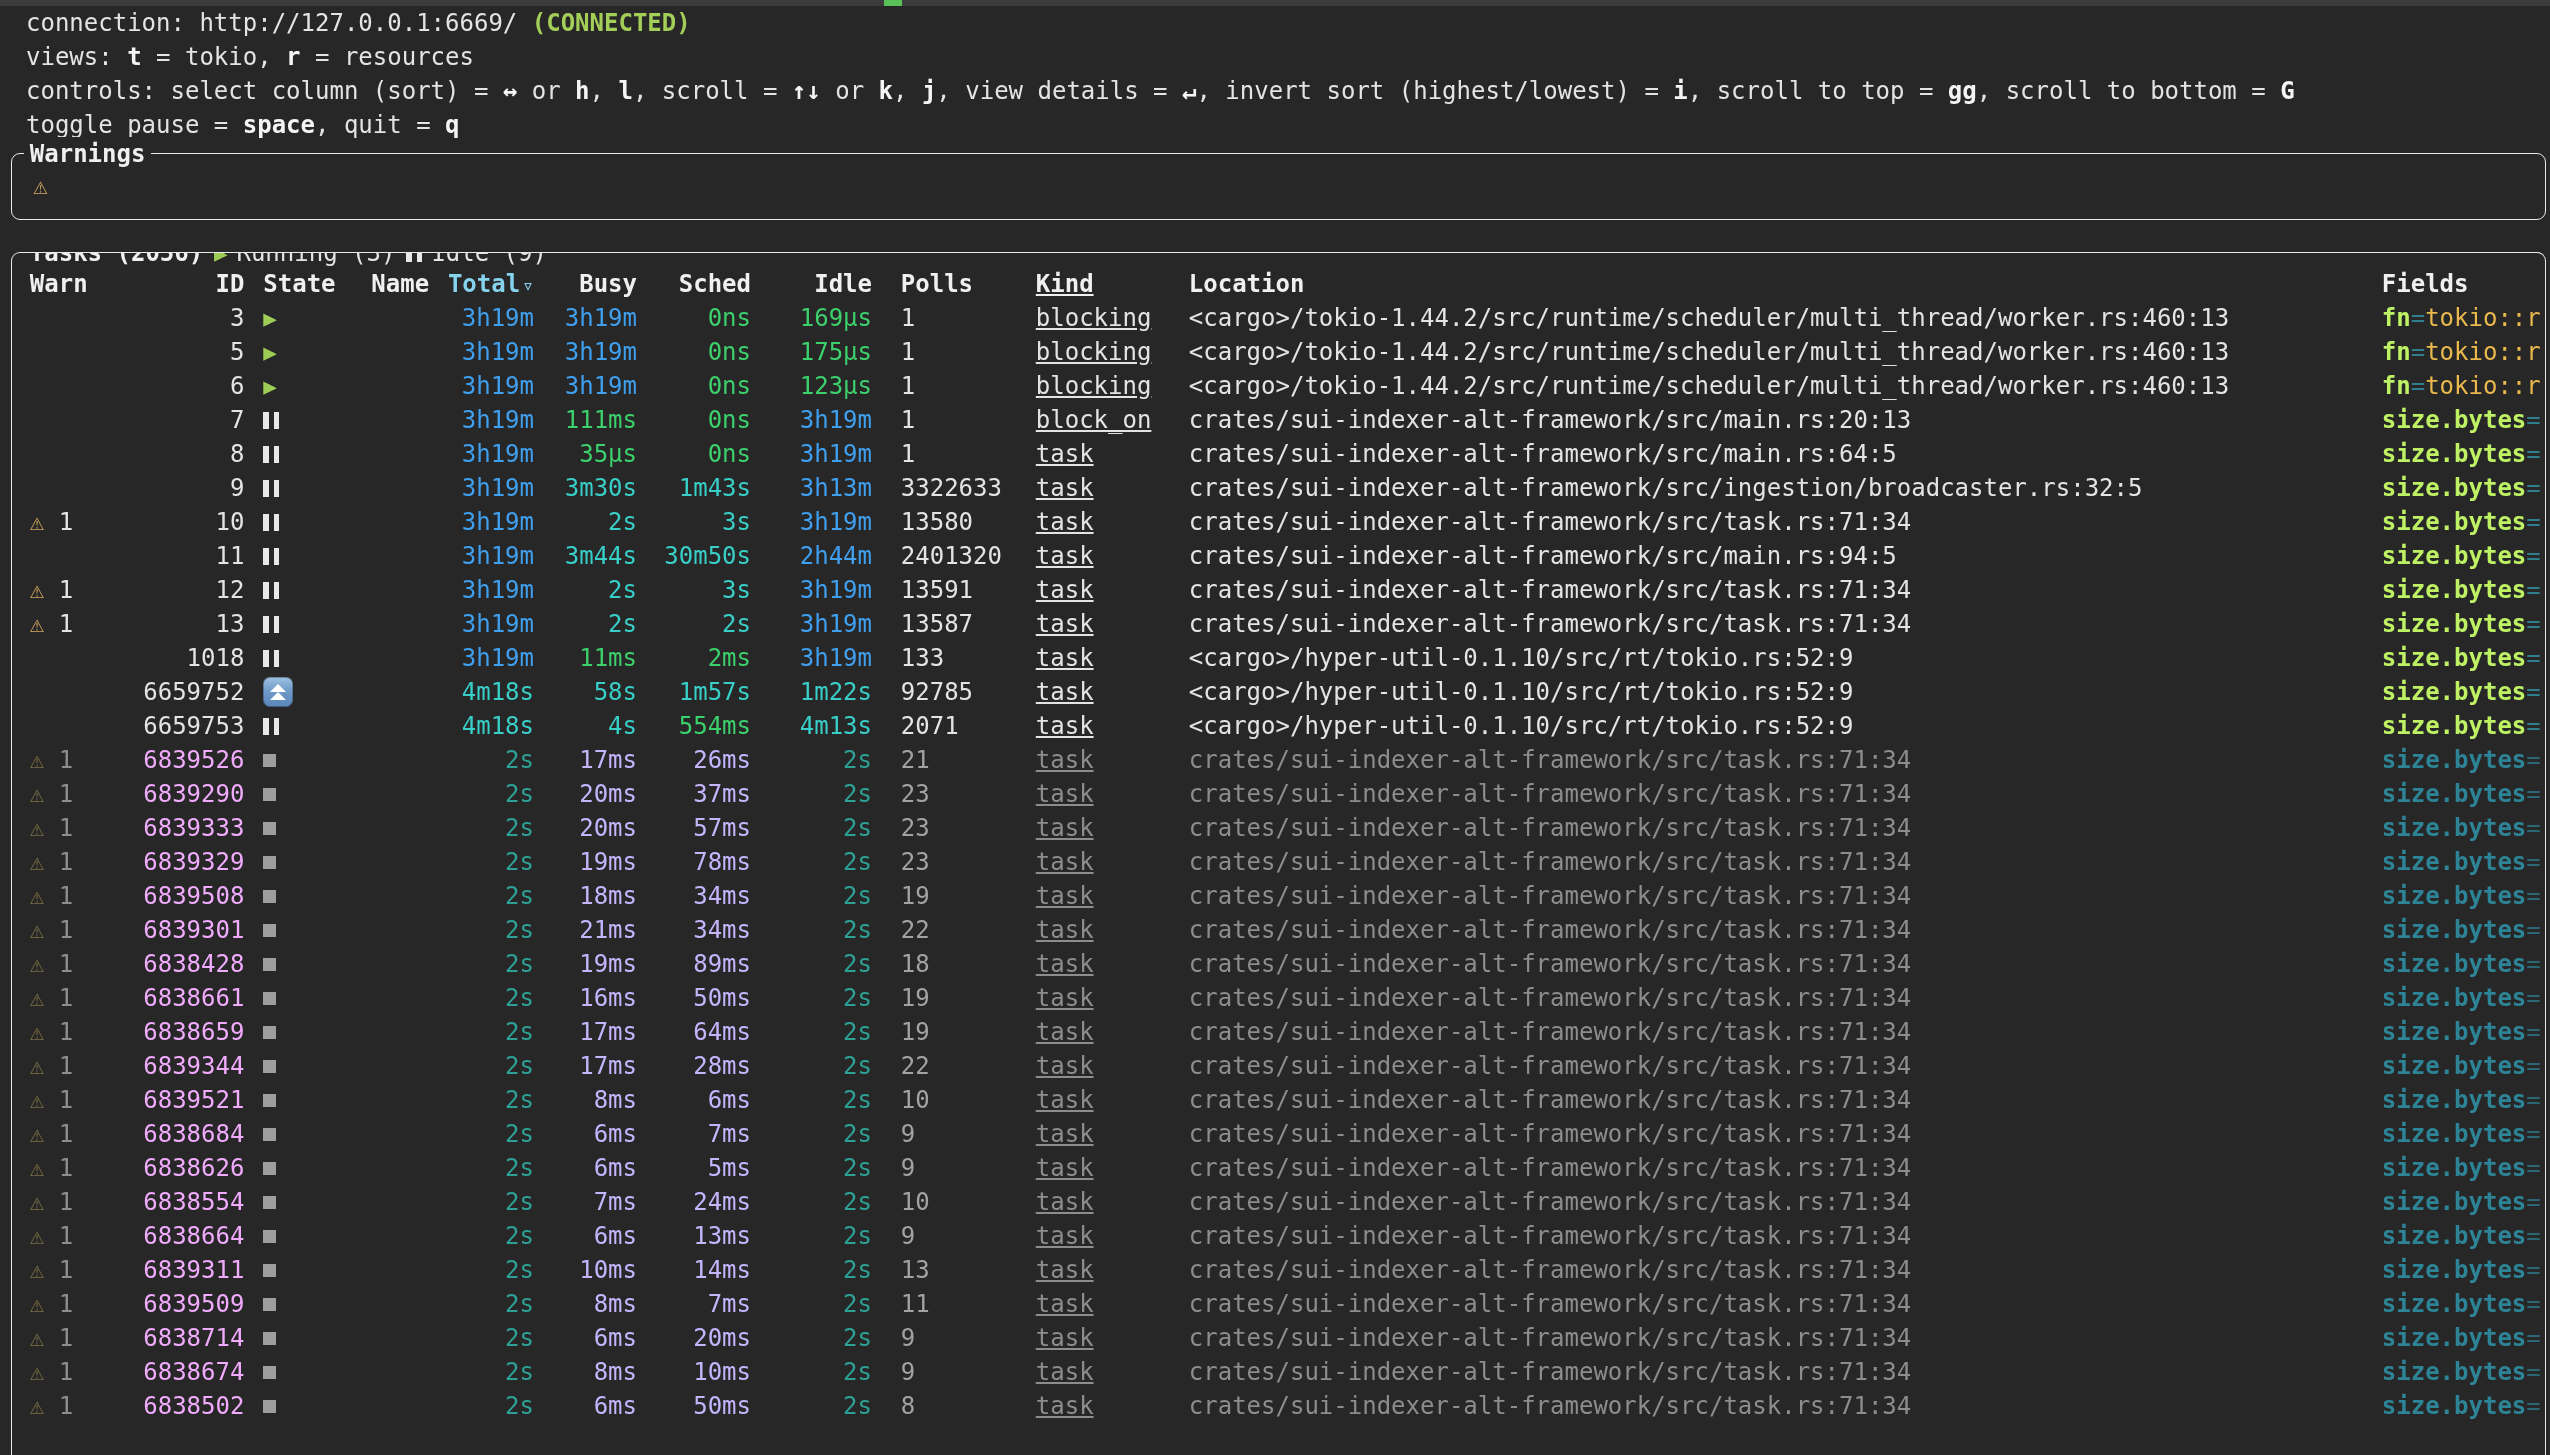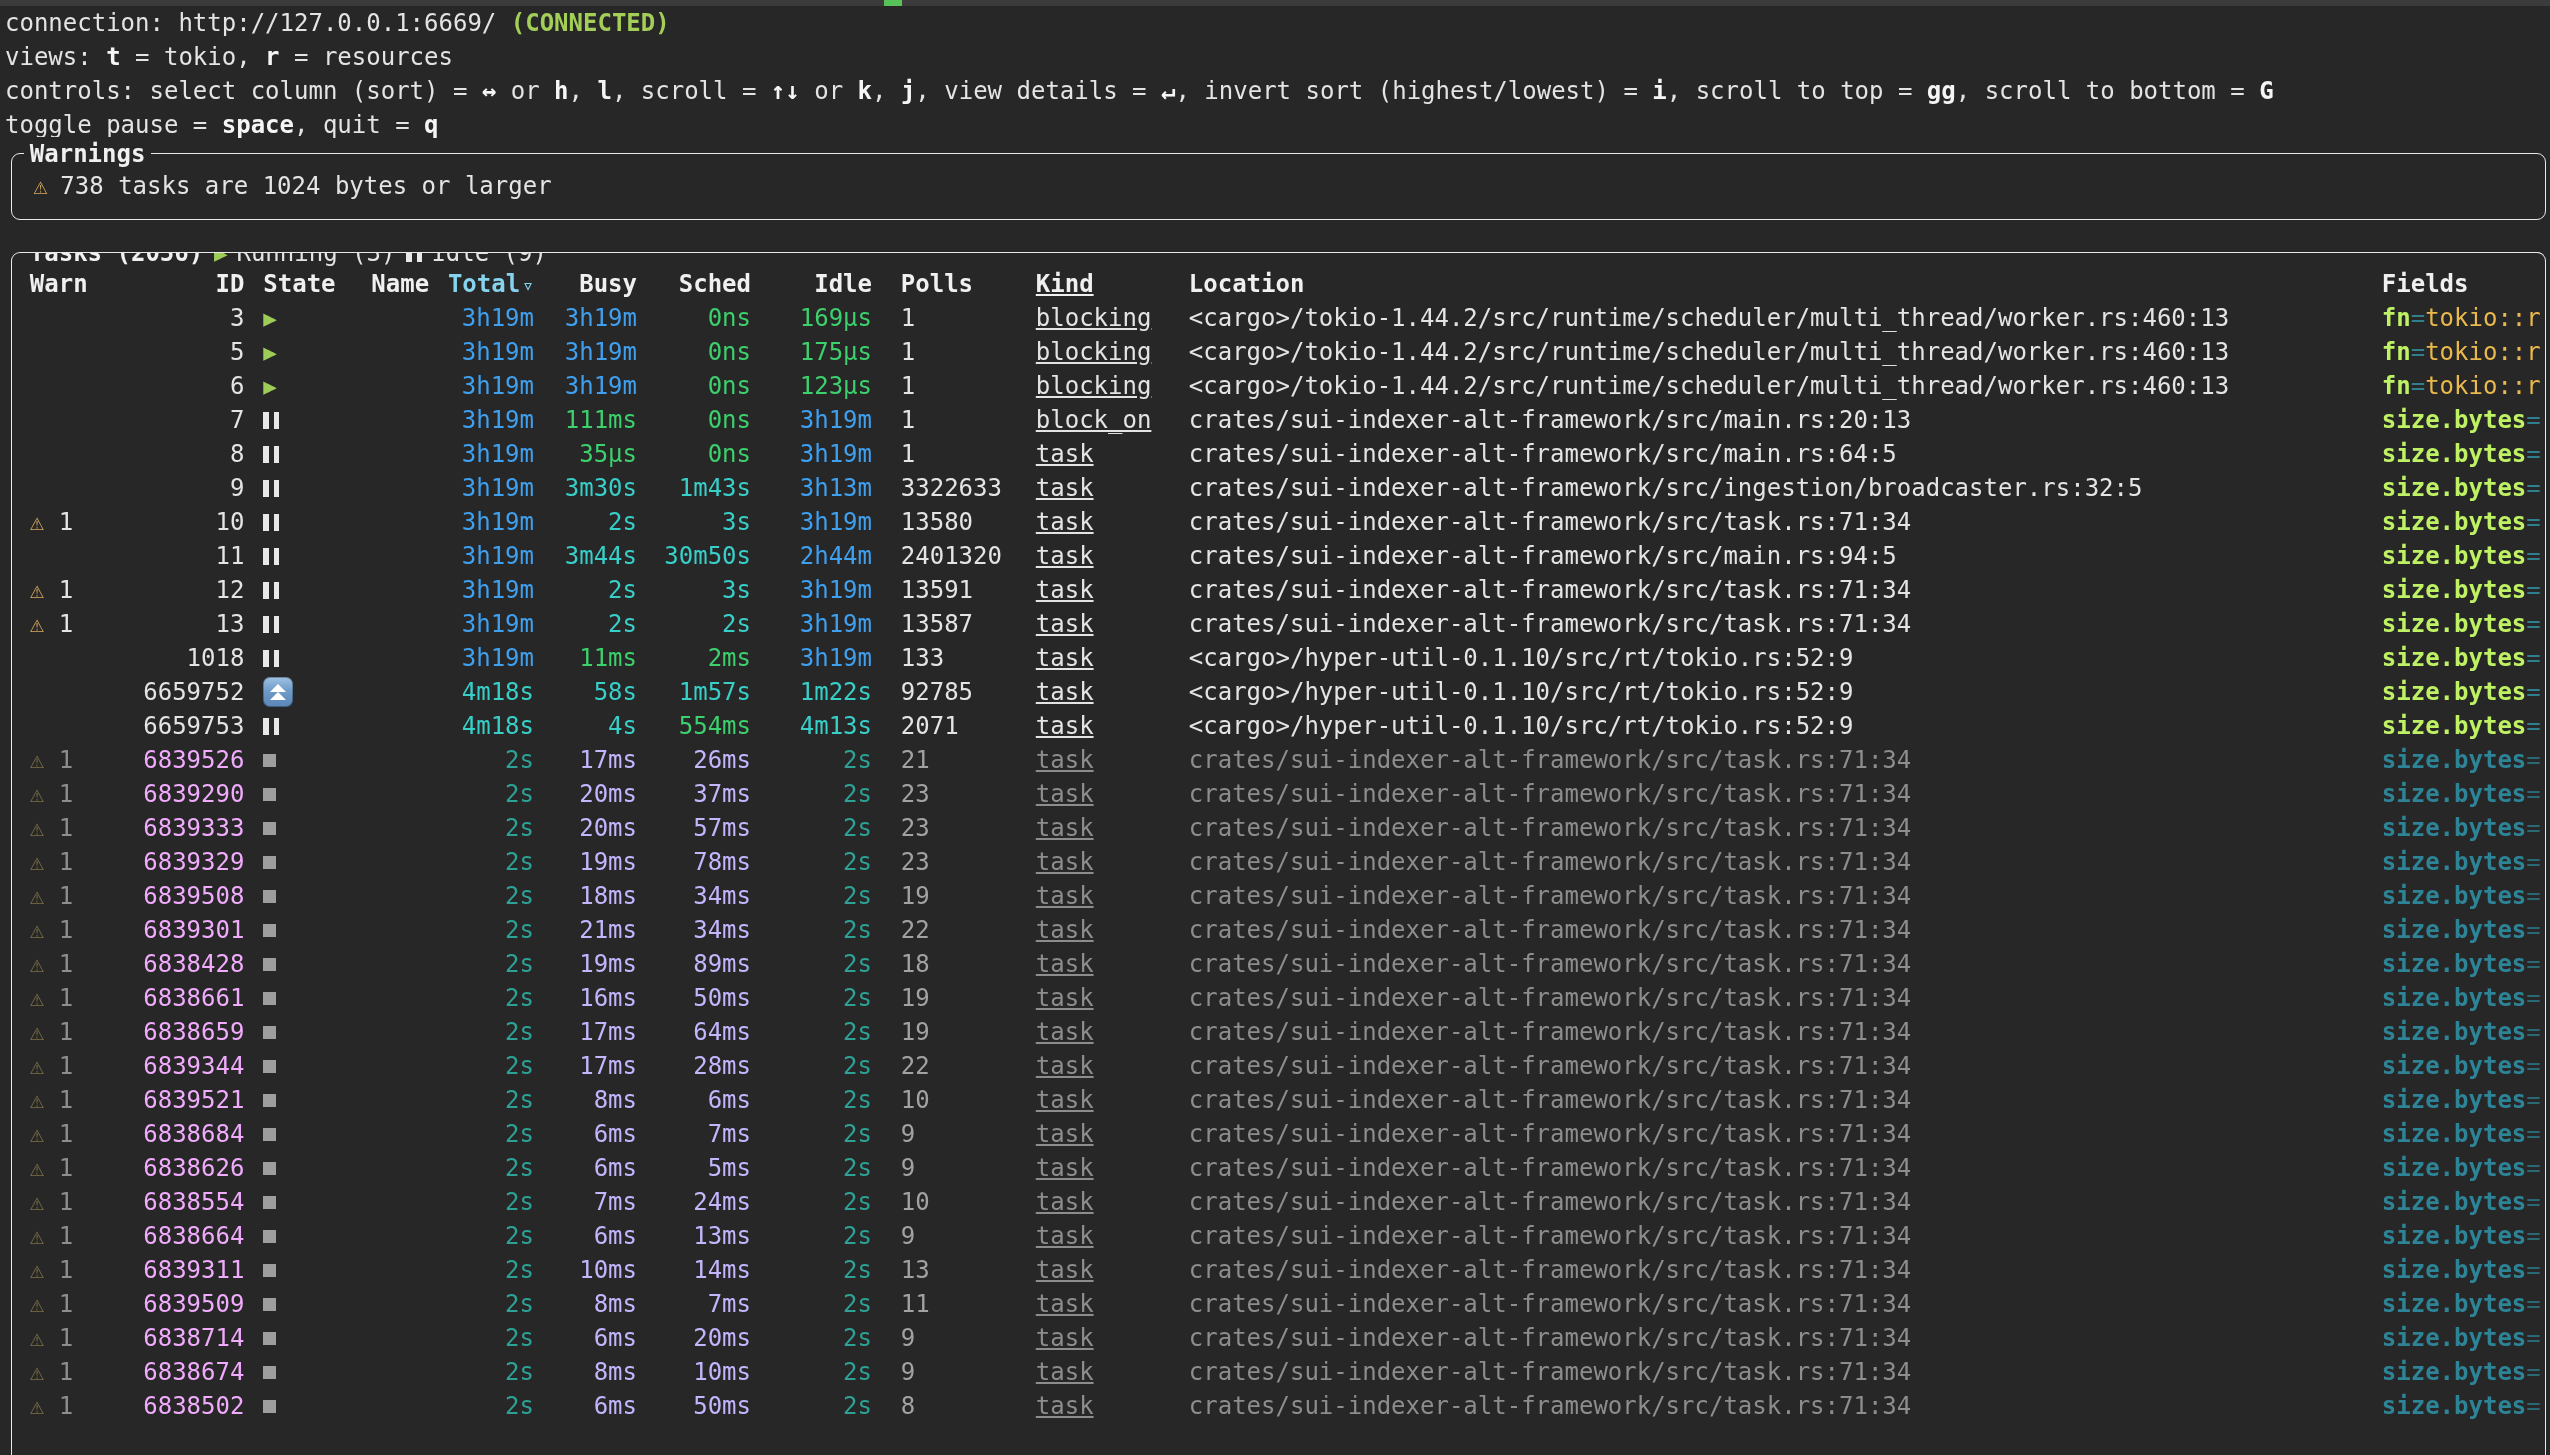--- a/index.html
+++ b/index.html
@@ -8,21 +8,21 @@
     background:#272727;color:#e4e4e4;
     font-family:"DejaVu Sans Mono","DejaVu Sans",monospace;
     font-size:24px;line-height:34px;
   }
   .b{font-weight:bold;color:#f5f5f5;}
   .green{color:#a3ce57;}
   
   .topstrip{height:6.3px;background:#3b3b3b;position:relative;}
   .topstrip .greenseg{position:absolute;left:884px;top:0;width:18px;height:6.3px;background:#58c157;}
   
-  .hline{height:34px;padding-left:5px;white-space:pre;overflow:hidden;}
+  .hline{height:34px;padding-left:26px;white-space:pre;overflow:hidden;}
   
   .box{border:1.8px solid #e9e9e9;border-radius:9px;position:relative;margin-left:10.8px;margin-right:3.6px;background:#272727;}
   .box-title{position:absolute;top:-17px;left:12.6px;height:34px;line-height:34px;background:#272727;padding:0 5.4px;display:flex;align-items:center;white-space:pre;}
   .box-title .t-bold{font-weight:bold;color:#f0f0f0;}
   .warn-box{margin-top:10.8px;height:65px;}
   .warn-box .wline{padding:15.3px 0 0 21.5px;white-space:pre;display:flex;align-items:center;gap:12.6px;line-height:34px;}
   .warn-icon{color:#d4a85e;}
   .tasks-box{margin-top:32px;height:1238px;border-bottom:none;border-radius:9px 9px 0 0;padding-top:14.4px;overflow:hidden;}
   
   .trow{display:flex;height:34px;line-height:34px;white-space:pre;}
@@ -77,21 +77,20 @@
 
 <div class="hline"><span>connection: </span><span>http://127.0.0.1:6669/ </span><span class="b green">(CONNECTED)</span></div>
 <div class="hline"><span>views: </span><span class="b">t</span><span> = tokio, </span><span class="b">r</span><span> = resources</span></div>
 <div class="hline"><span>controls: select column (sort) = </span><span class="b">↔</span><span> or </span><span class="b">h</span><span>, </span><span class="b">l</span><span>, scroll = </span><span class="b">↑↓</span><span> or </span><span class="b">k</span><span>, </span><span class="b">j</span><span>, view details = </span><span class="b">↵</span><span>, invert sort (highest/lowest) = </span><span class="b">i</span><span>, scroll to top = </span><span class="b">gg</span><span>, scroll to bottom = </span><span class="b">G</span></div>
 <div class="hline"><span>toggle pause = </span><span class="b">space</span><span>, quit = </span><span class="b">q</span></div>
 
 <div class="box warn-box">
   <span class="box-title"><span class="t-bold">Warnings</span></span>
   <div class="wline">
     <span class="warn-icon">⚠</span>
-    <span>738 tasks are 1024 bytes or larger</span>
   </div>
 </div>
 
 <div class="box tasks-box">
   <span class="box-title">
     <span class="t-bold">Tasks (2056)</span>
     <span style="width:10.8px"></span>
     <span class="tri">▶</span>
     <span style="width:9px"></span>
     <span>Running (3)</span>

